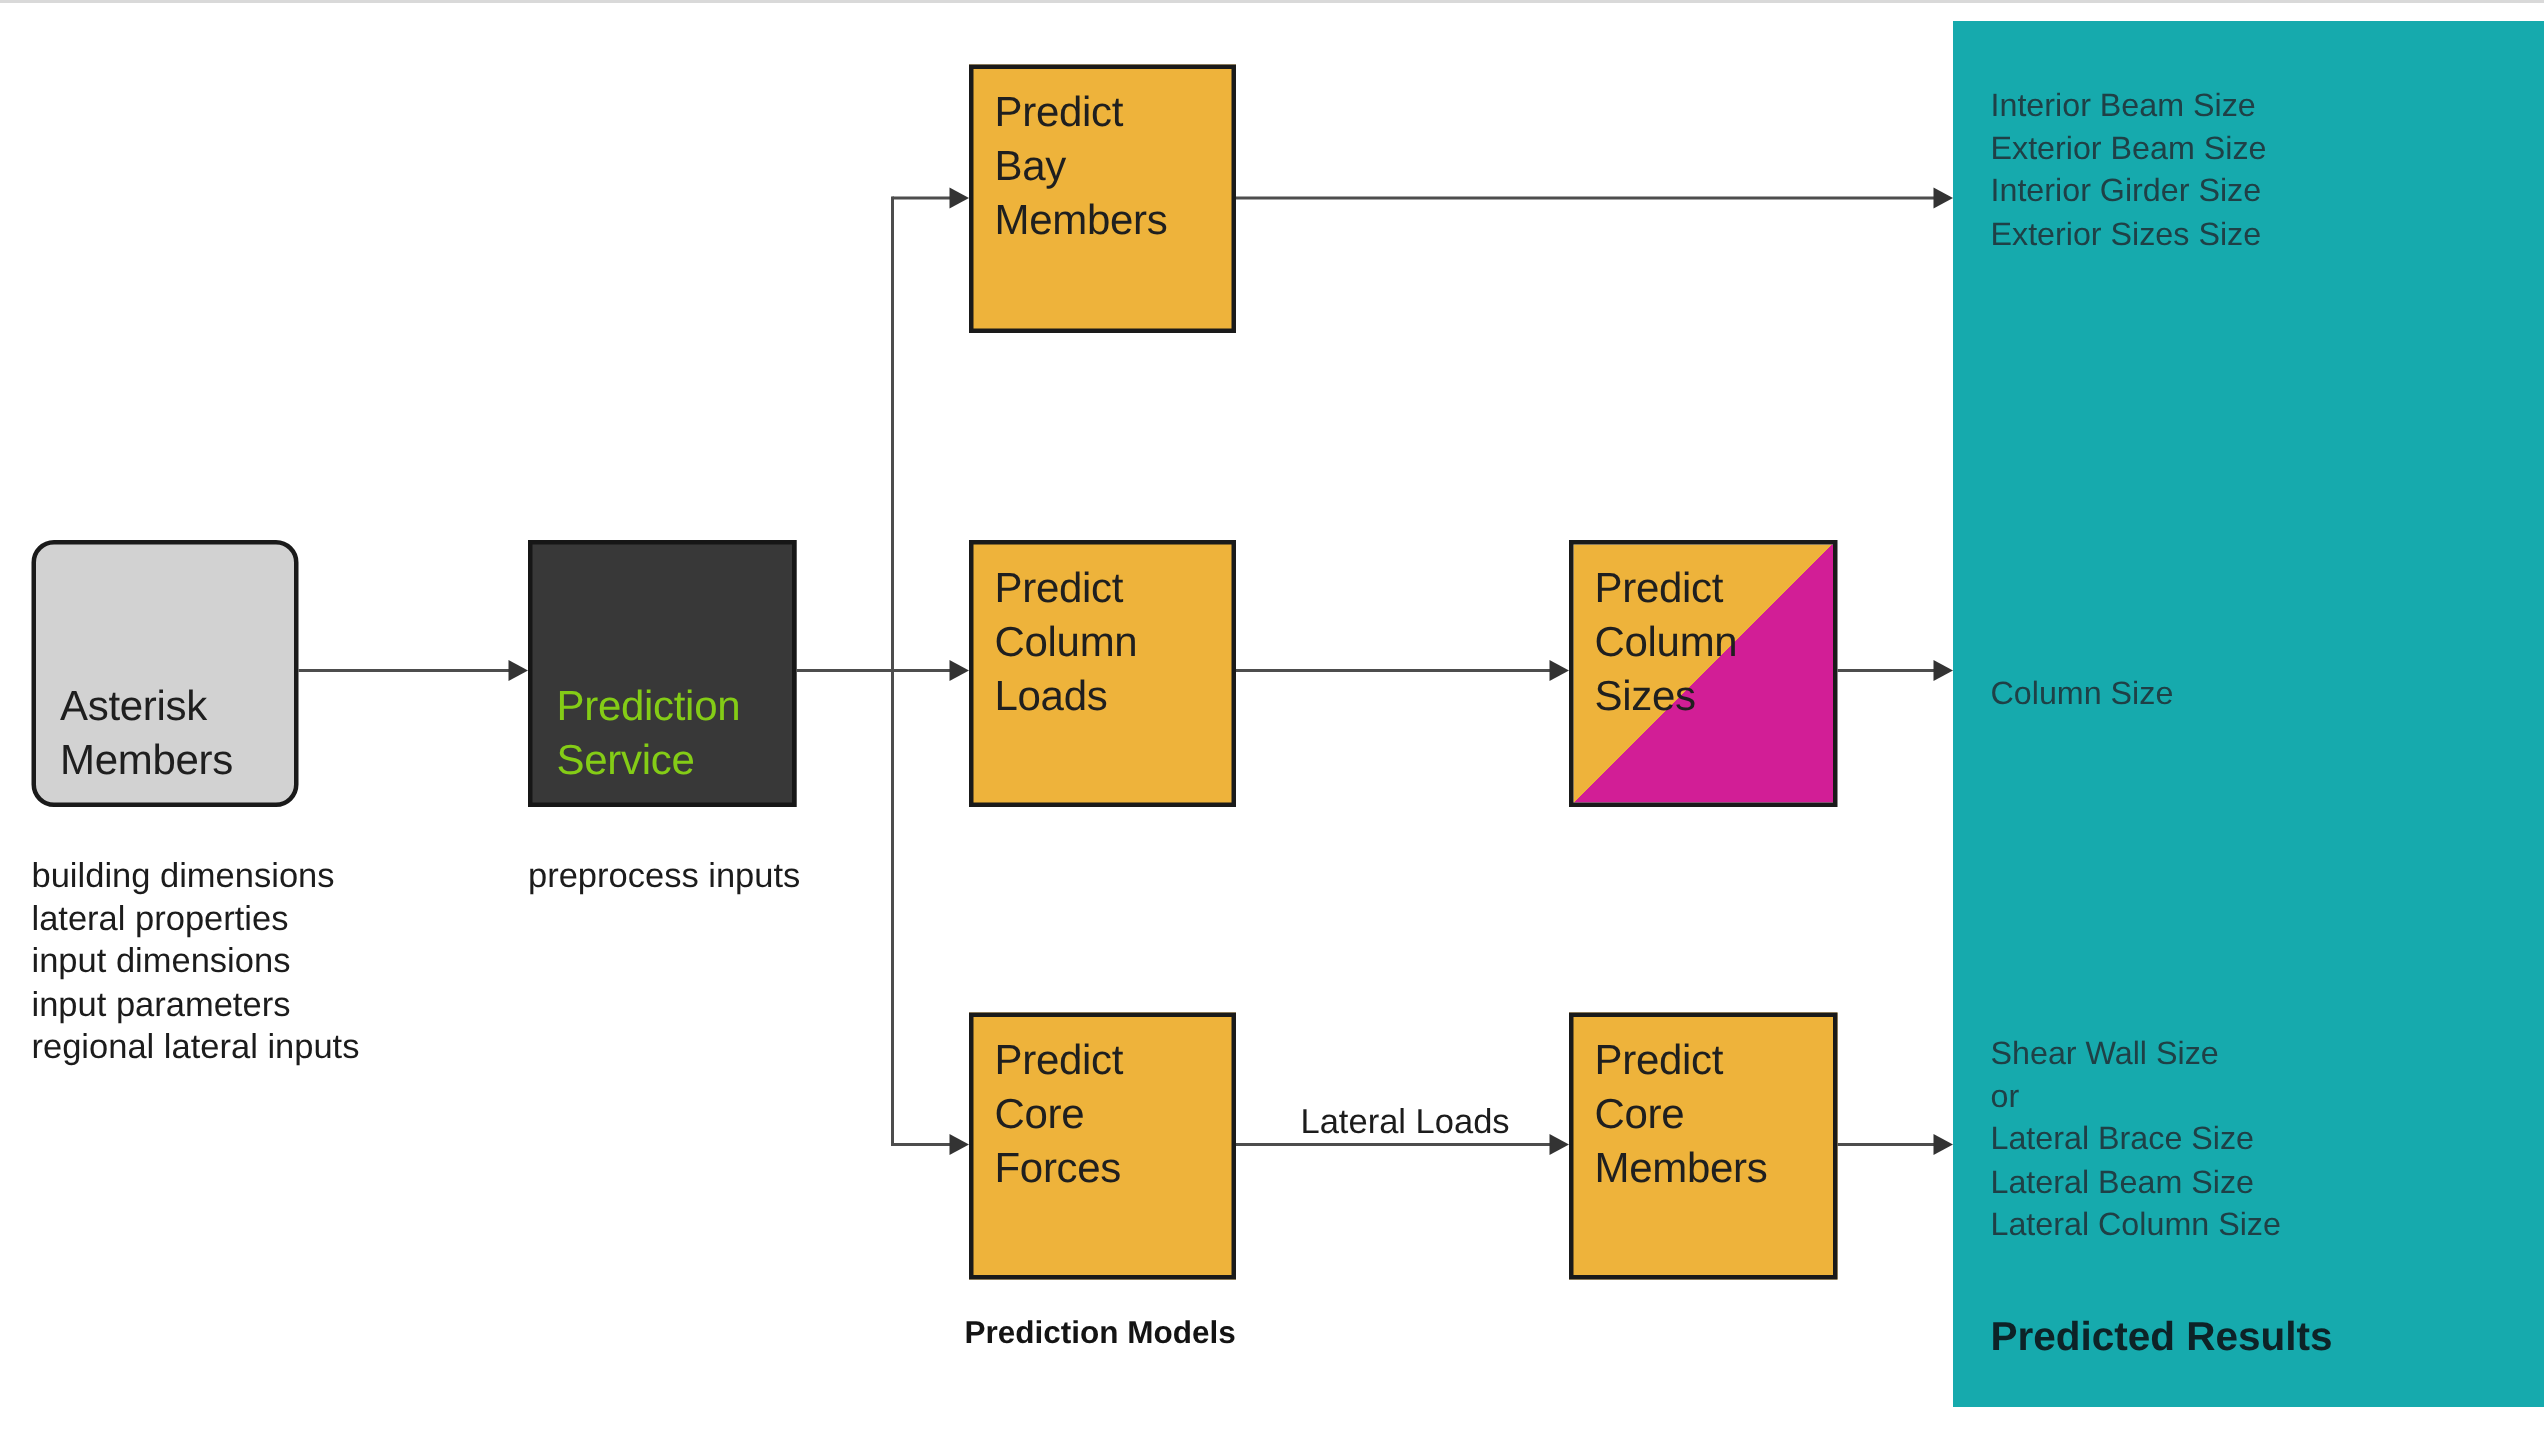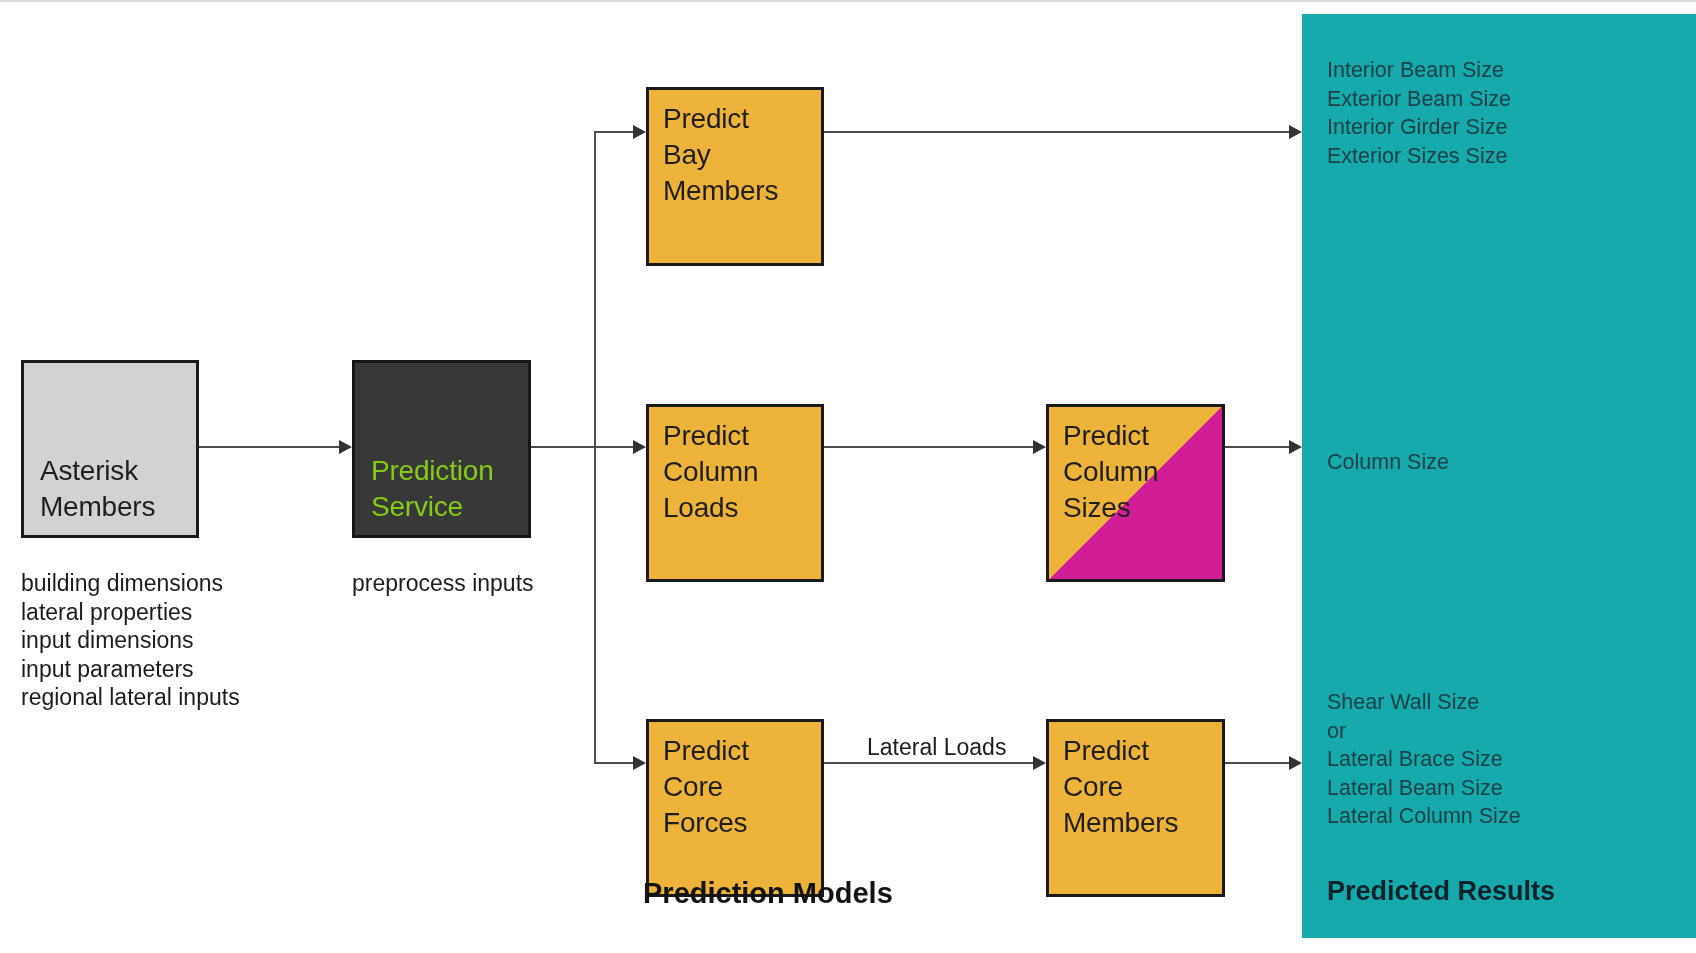--- a/index.html
+++ b/index.html
@@ -20,23 +20,23 @@
     position: absolute;
     box-sizing: border-box;
     border: 3px solid #1a1a1a;
   }
   .node-label {
     font-size: 28px;
     line-height: 36px;
     letter-spacing: -0.2px;
     color: #1f1f1f;
   }
-  .box.top-text  { padding: 11px 8px 0 14px; margin-top: 44px; }
+  .box.top-text  { padding: 11px 8px 0 14px; }
   .box.bot-text  { display: flex; align-items: flex-end; padding: 0 8px 10px 16px; }
-  .fill-gray   { background: #d2d2d2; }
+  .fill-gray   { background: #d2d2d2; border-radius: 15px; }
   .fill-dark   { background: #383838; border-color: #161616; }
   .fill-dark .node-label { color: #84cc16; }
   .fill-yellow { background: #eeb33b; }
   .fill-split  { background: linear-gradient(135deg, #eeb33b 50%, #d21e96 50%); }
   
   .panel {
     position: absolute;
     left: 1302px; top: 14px; width: 421px; height: 924px;
     background: #16aaad;
   }
@@ -56,21 +56,21 @@
   }
   
   .annot {
     position: absolute;
     font-size: 23px;
     line-height: 28.5px;
     color: #1c1c1c;
   }
   .section-label {
     position: absolute;
-    font-size: 29px;
+    font-size: 21px;
     font-weight: bold;
     color: #141414;
   }
   
   .hline { position: absolute; height: 2px; background: #4d4d4d; }
   .vline { position: absolute; width: 2px;  background: #4d4d4d; }
   .ahead {
     position: absolute; width: 0; height: 0;
     border-left: 13px solid #333333;
     border-top: 7px solid transparent;

